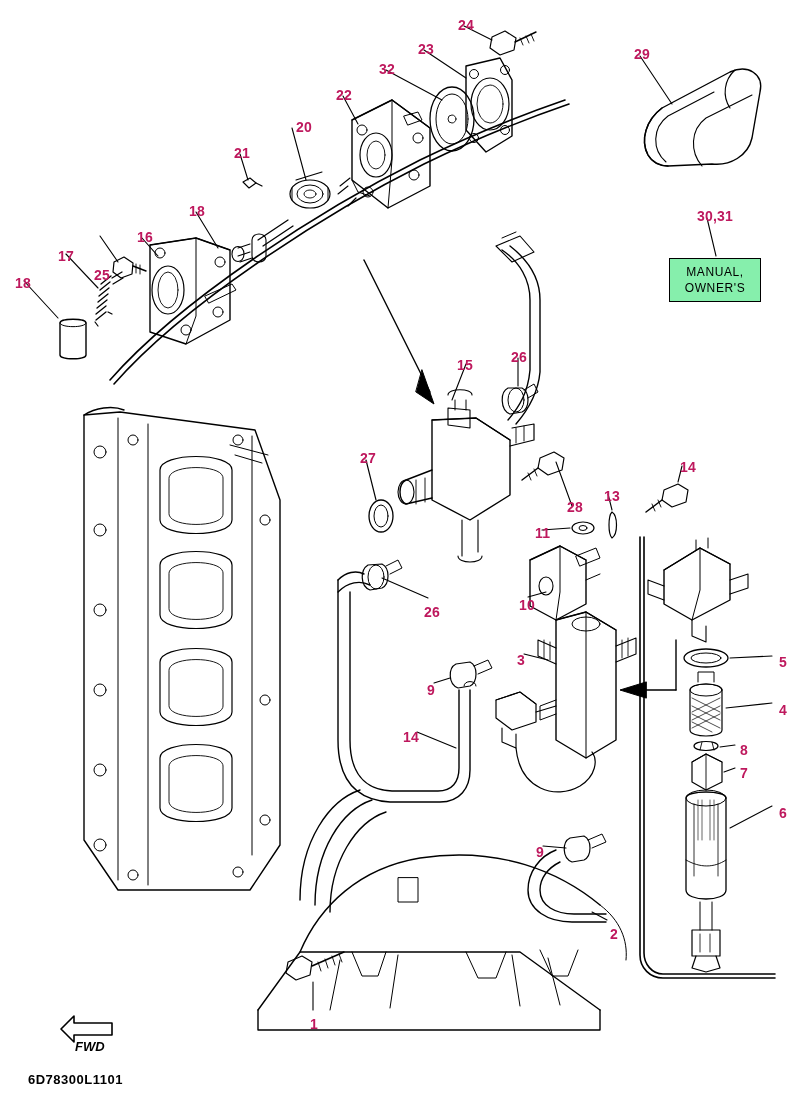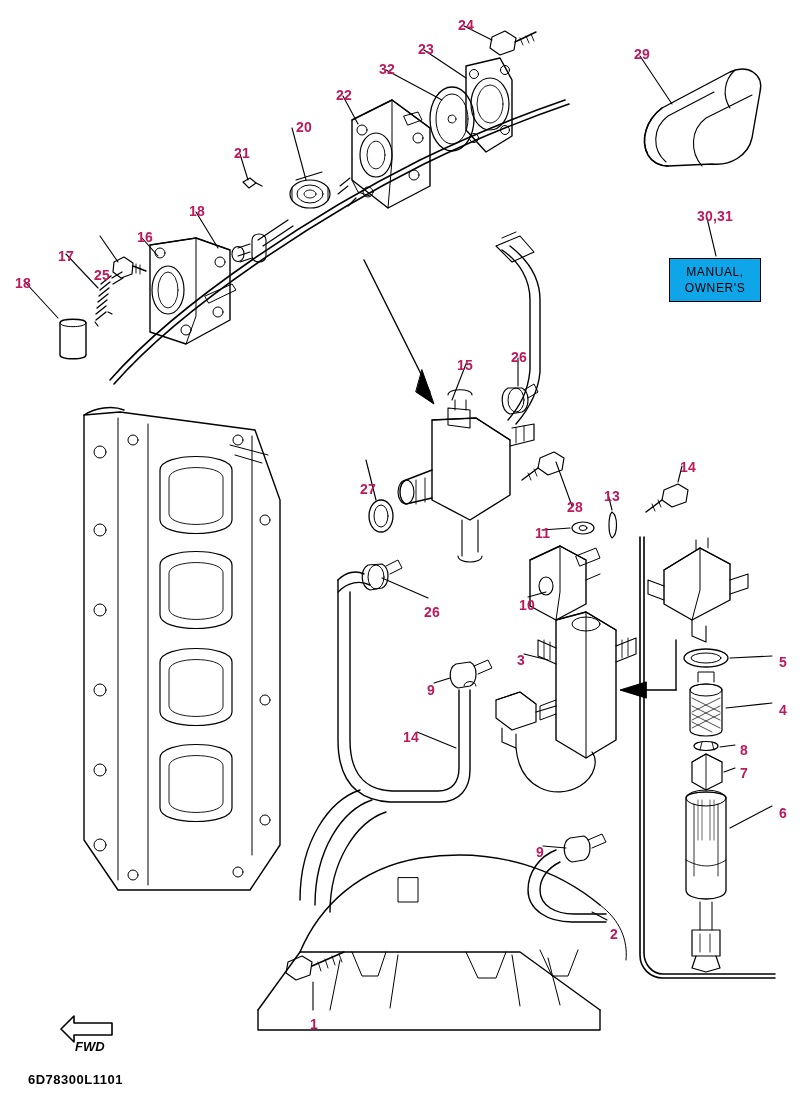--- a/index.html
+++ b/index.html
@@ -51,21 +51,21 @@
     left: 669px;
     top: 258px;
     width: 92px;
     height: 44px;
     border: 1.6px solid #000;
     box-sizing: border-box;
     display: flex;
     flex-direction: column;
     align-items: center;
     justify-content: center;
-    background: #0ea5e9;
+    background: #86efac;
   }
   .manual-box span {
     font-family: "Liberation Sans", sans-serif;
     font-size: 12px;
     letter-spacing: 0.6px;
     line-height: 1.35;
   }
   .fwd-badge {
     position: absolute;
     left: 57px;
@@ -407,21 +407,21 @@
   <div class="callout" style="left:15px; top:276px;">18</div>
   <div class="callout" style="left:189px; top:204px;">18</div>
   <div class="callout" style="left:285px; top:120px;margin-left:11px;">20</div>
   <div class="callout" style="left:234px; top:146px;">21</div>
   <div class="callout" style="left:336px; top:88px;">22</div>
   <div class="callout" style="left:418px; top:42px;">23</div>
   <div class="callout" style="left:458px; top:18px;">24</div>
   <div class="callout" style="left:94px; top:228px;margin-top:40px;">25</div>
   <div class="callout" style="left:511px; top:350px;">26</div>
   <div class="callout" style="left:424px; top:605px;">26</div>
-  <div class="callout" style="left:360px; top:451px;margin-top:31px;">27</div>
+  <div class="callout" style="left:360px; top:451px;">27</div>
   <div class="callout" style="left:567px; top:500px;">28</div>
   <div class="callout" style="left:634px; top:47px;">29</div>
   <div class="callout" style="left:697px; top:209px;">30,31</div>
   <div class="callout" style="left:379px; top:62px;text-align:right;">32</div>
 
   <div class="manual-box">
     <span>MANUAL,</span>
     <span>OWNER'S</span>
   </div>
 

